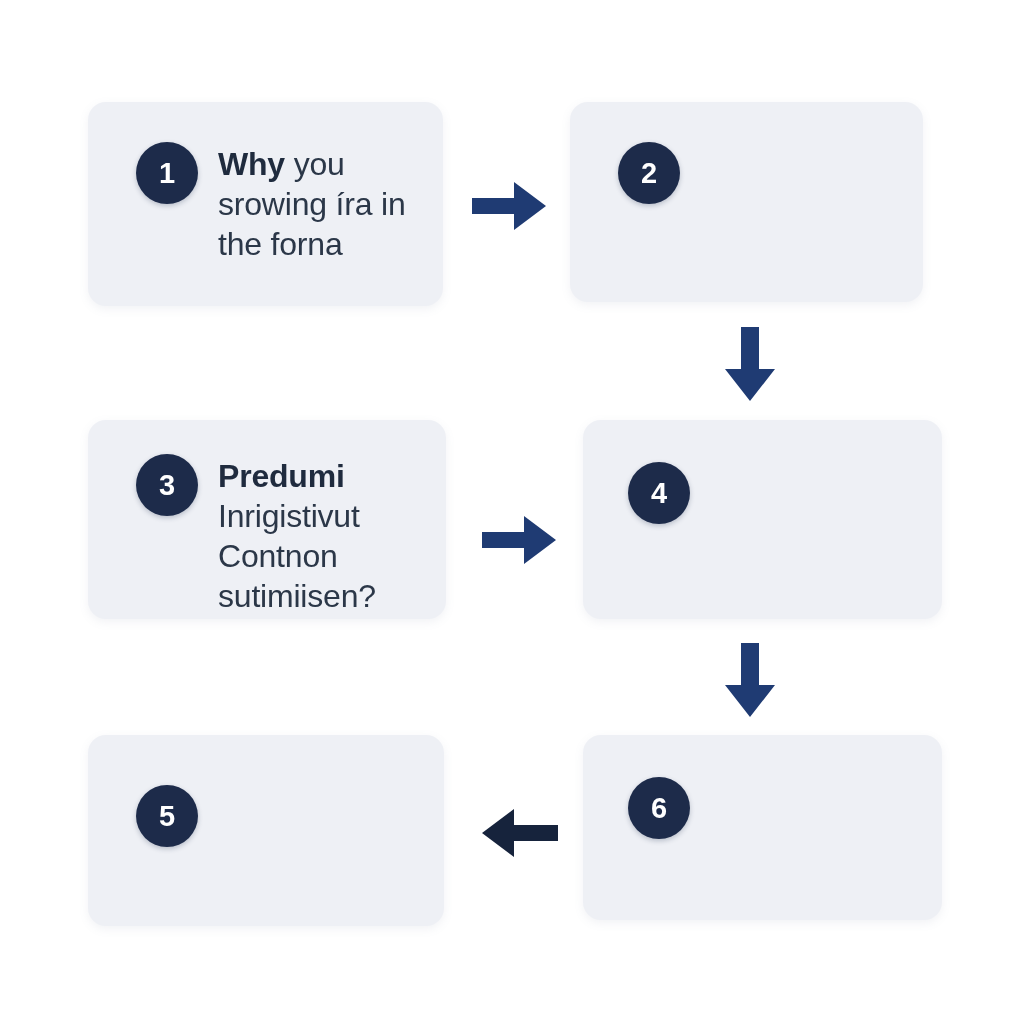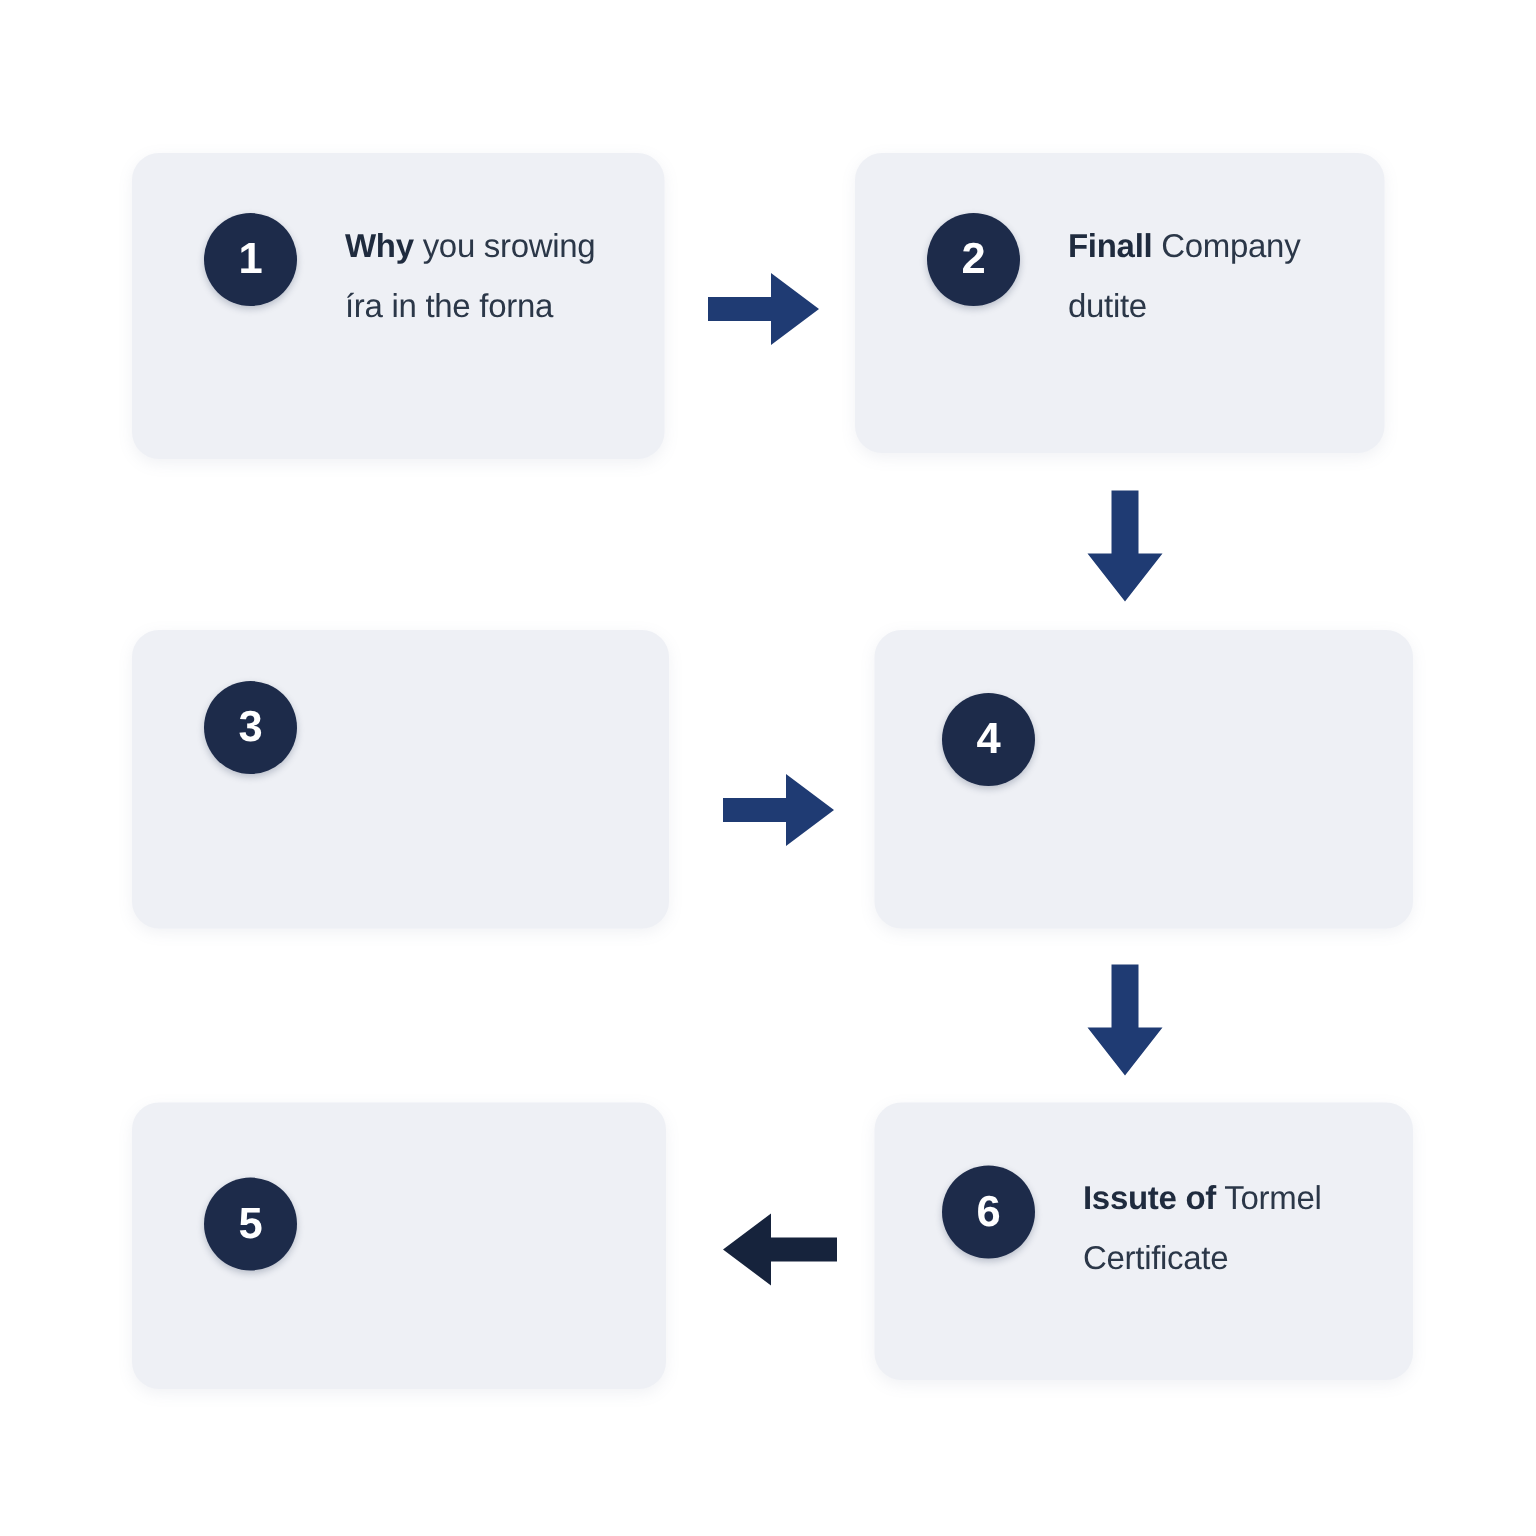--- a/index.html
+++ b/index.html
@@ -44,23 +44,23 @@
     align-items: center;
     justify-content: center;
     font-size: 29px;
     font-weight: bold;
     line-height: 1;
     margin-top: 2px;
     box-shadow: 0 2px 5px rgba(29,43,74,0.25);
   }
 
   .step-text {
-    margin-left: 32px;
+    margin-left: 20px;
     color: #2b3748;
-    font-size: 22px;
+    font-size: 32px;
     line-height: 40px;
     letter-spacing: -0.2px;
     padding-top: 4px;
     max-width: 215px;
   }
   .step-text .lead {
     font-weight: bold;
     color: #1f2b3e;
   }
 
@@ -83,42 +83,39 @@
 
   <div class="step-card r1c1">
     <div class="step-badge">1</div>
     <div class="step-text">
       <span class="lead">Why</span><span> you srowing íra in the forna</span>
     </div>
   </div>
 
   <div class="step-card r1c2">
     <div class="step-badge">2</div>
-    <div class="step-text">
-      <span class="lead">Finall</span><span> Company dutite</span>
-    </div>
   </div>
 
   <div class="step-card r2c1">
     <div class="step-badge">3</div>
+    <div class="step-text">
+      <span class="lead">Predumi</span><span> Inrigistivut Contnon sutimiisen?</span>
+    </div>
   </div>
 
   <div class="step-card r2c2">
     <div class="step-badge">4</div>
   </div>
 
   <div class="step-card r3c1">
     <div class="step-badge">5</div>
   </div>
 
   <div class="step-card r3c2">
     <div class="step-badge">6</div>
-    <div class="step-text">
-      <span class="lead">Issute of</span><span> Tormel Certificate</span>
-    </div>
   </div>
 
   <div class="arrow a1">
     <svg width="78" height="56" viewBox="0 0 78 56">
       <path d="M2 20 L44 20 L44 4 L76 28 L44 52 L44 36 L2 36 Z" fill="#1f3b73"></path>
     </svg>
   </div>
 
   <div class="arrow a2">
     <svg width="56" height="78" viewBox="0 0 56 78">

